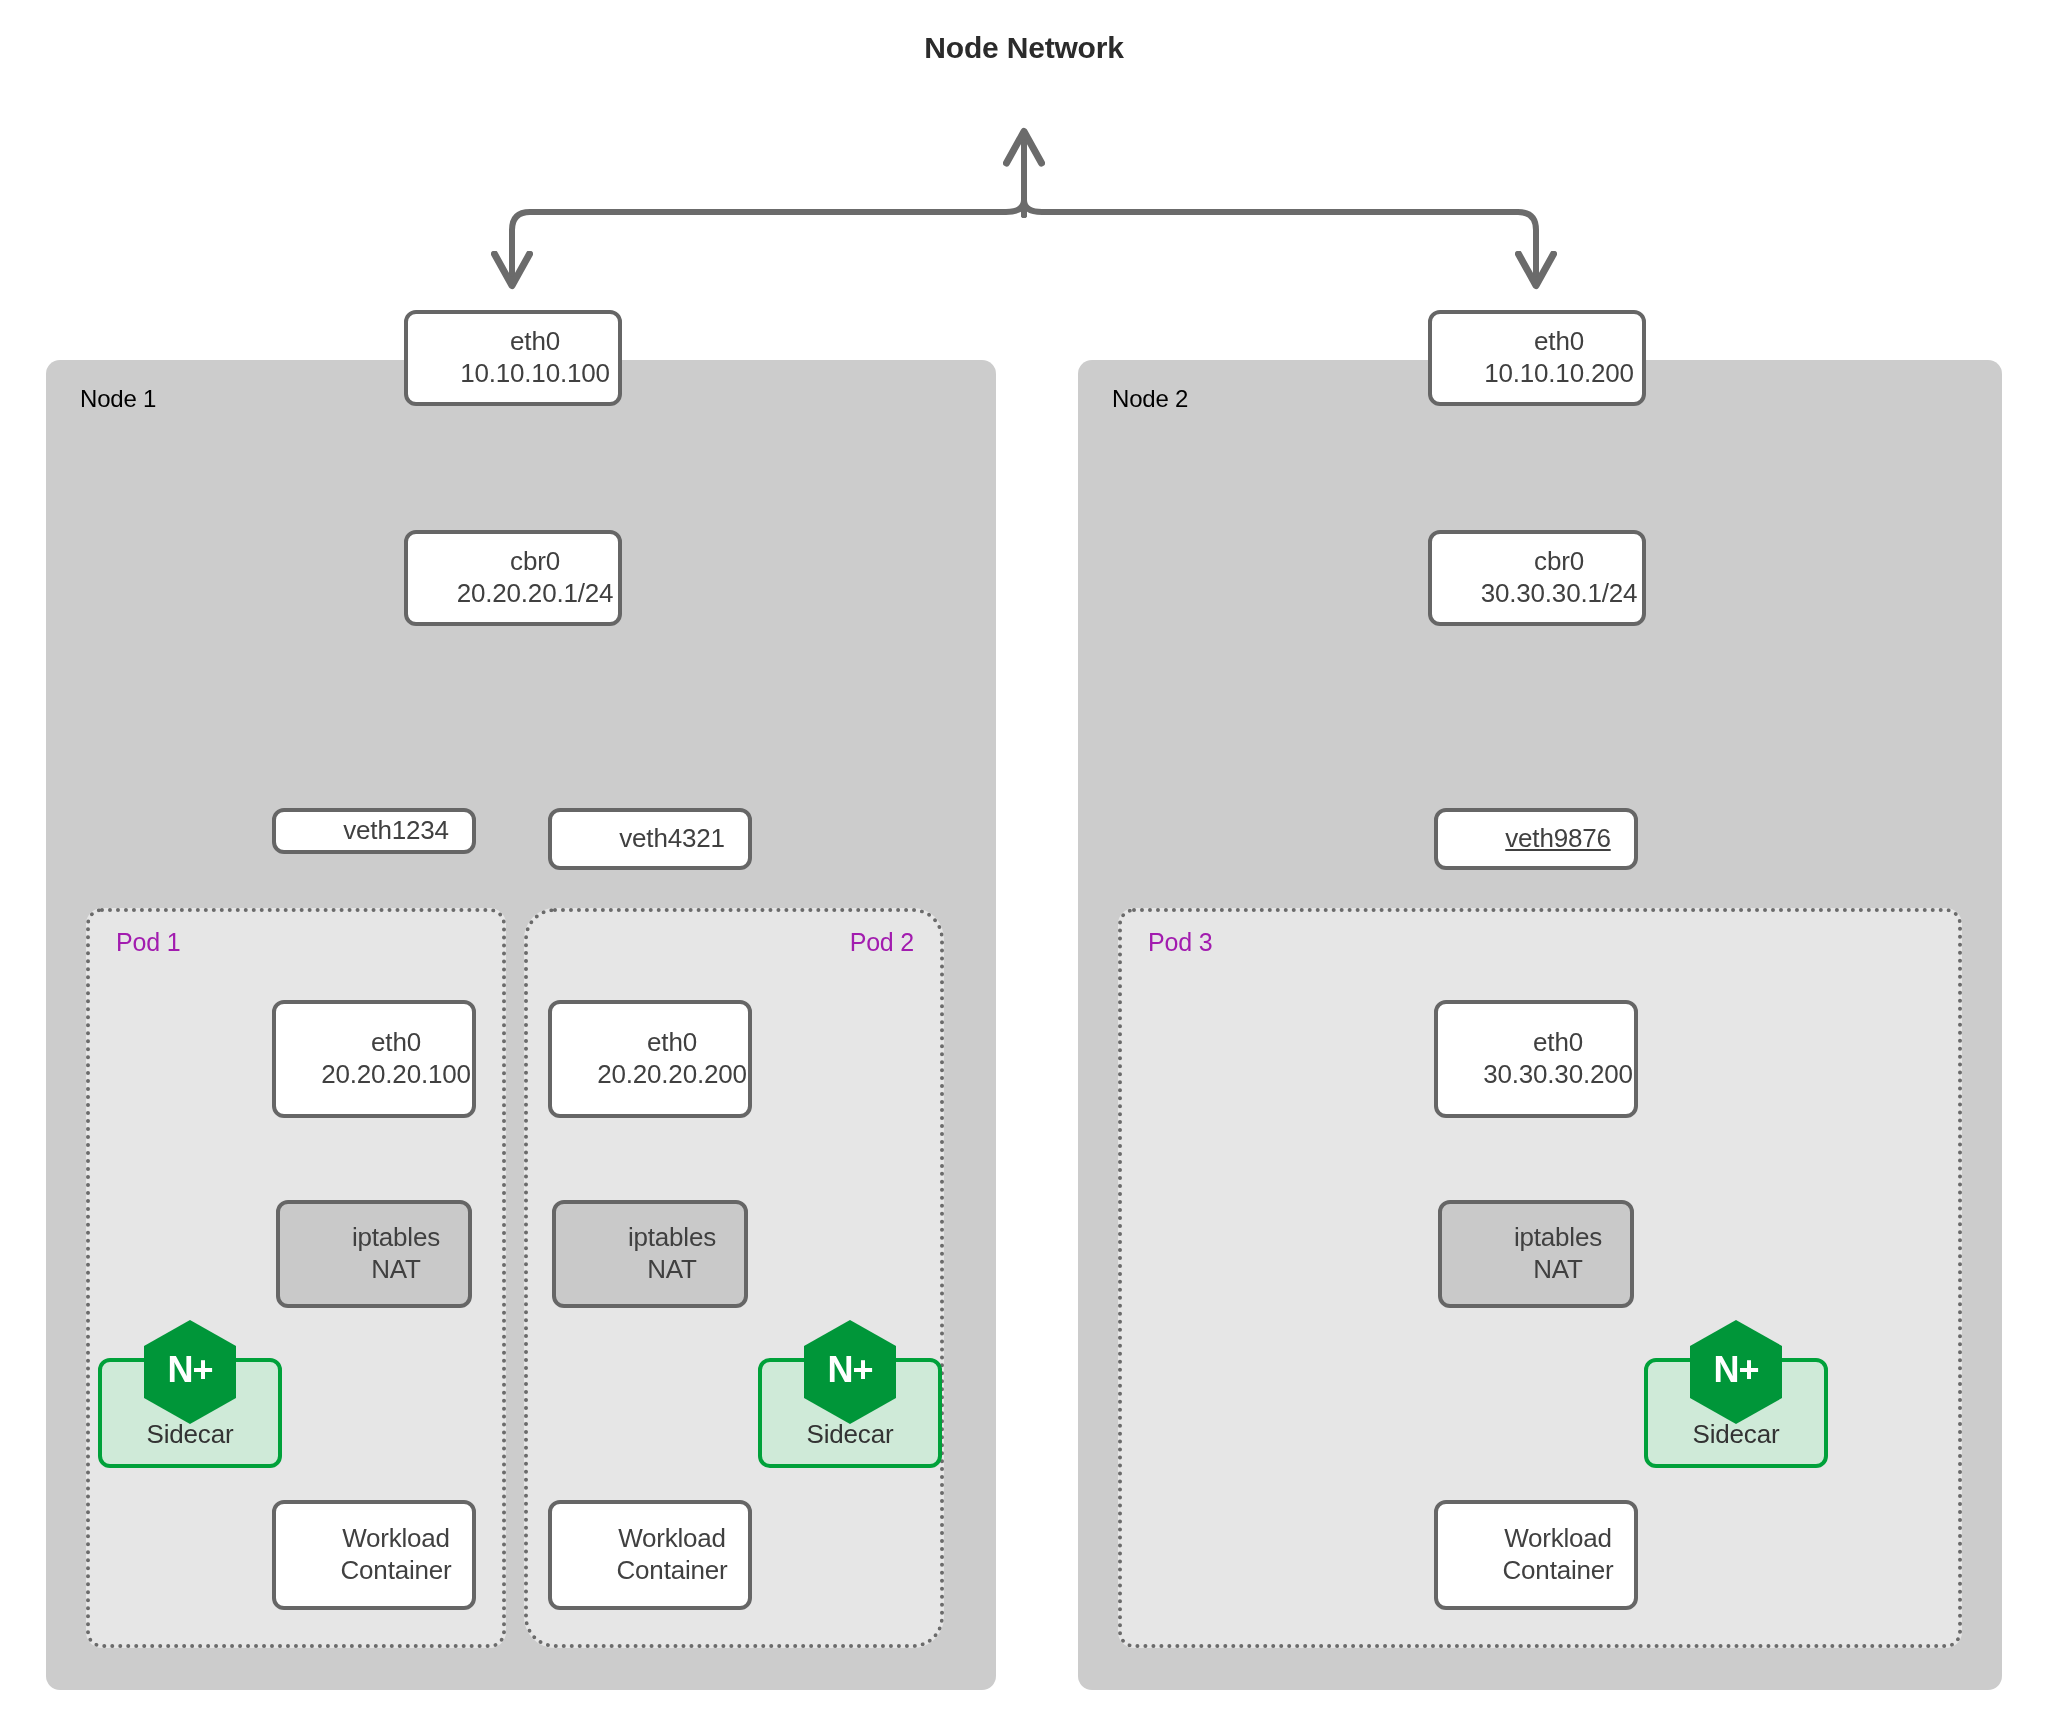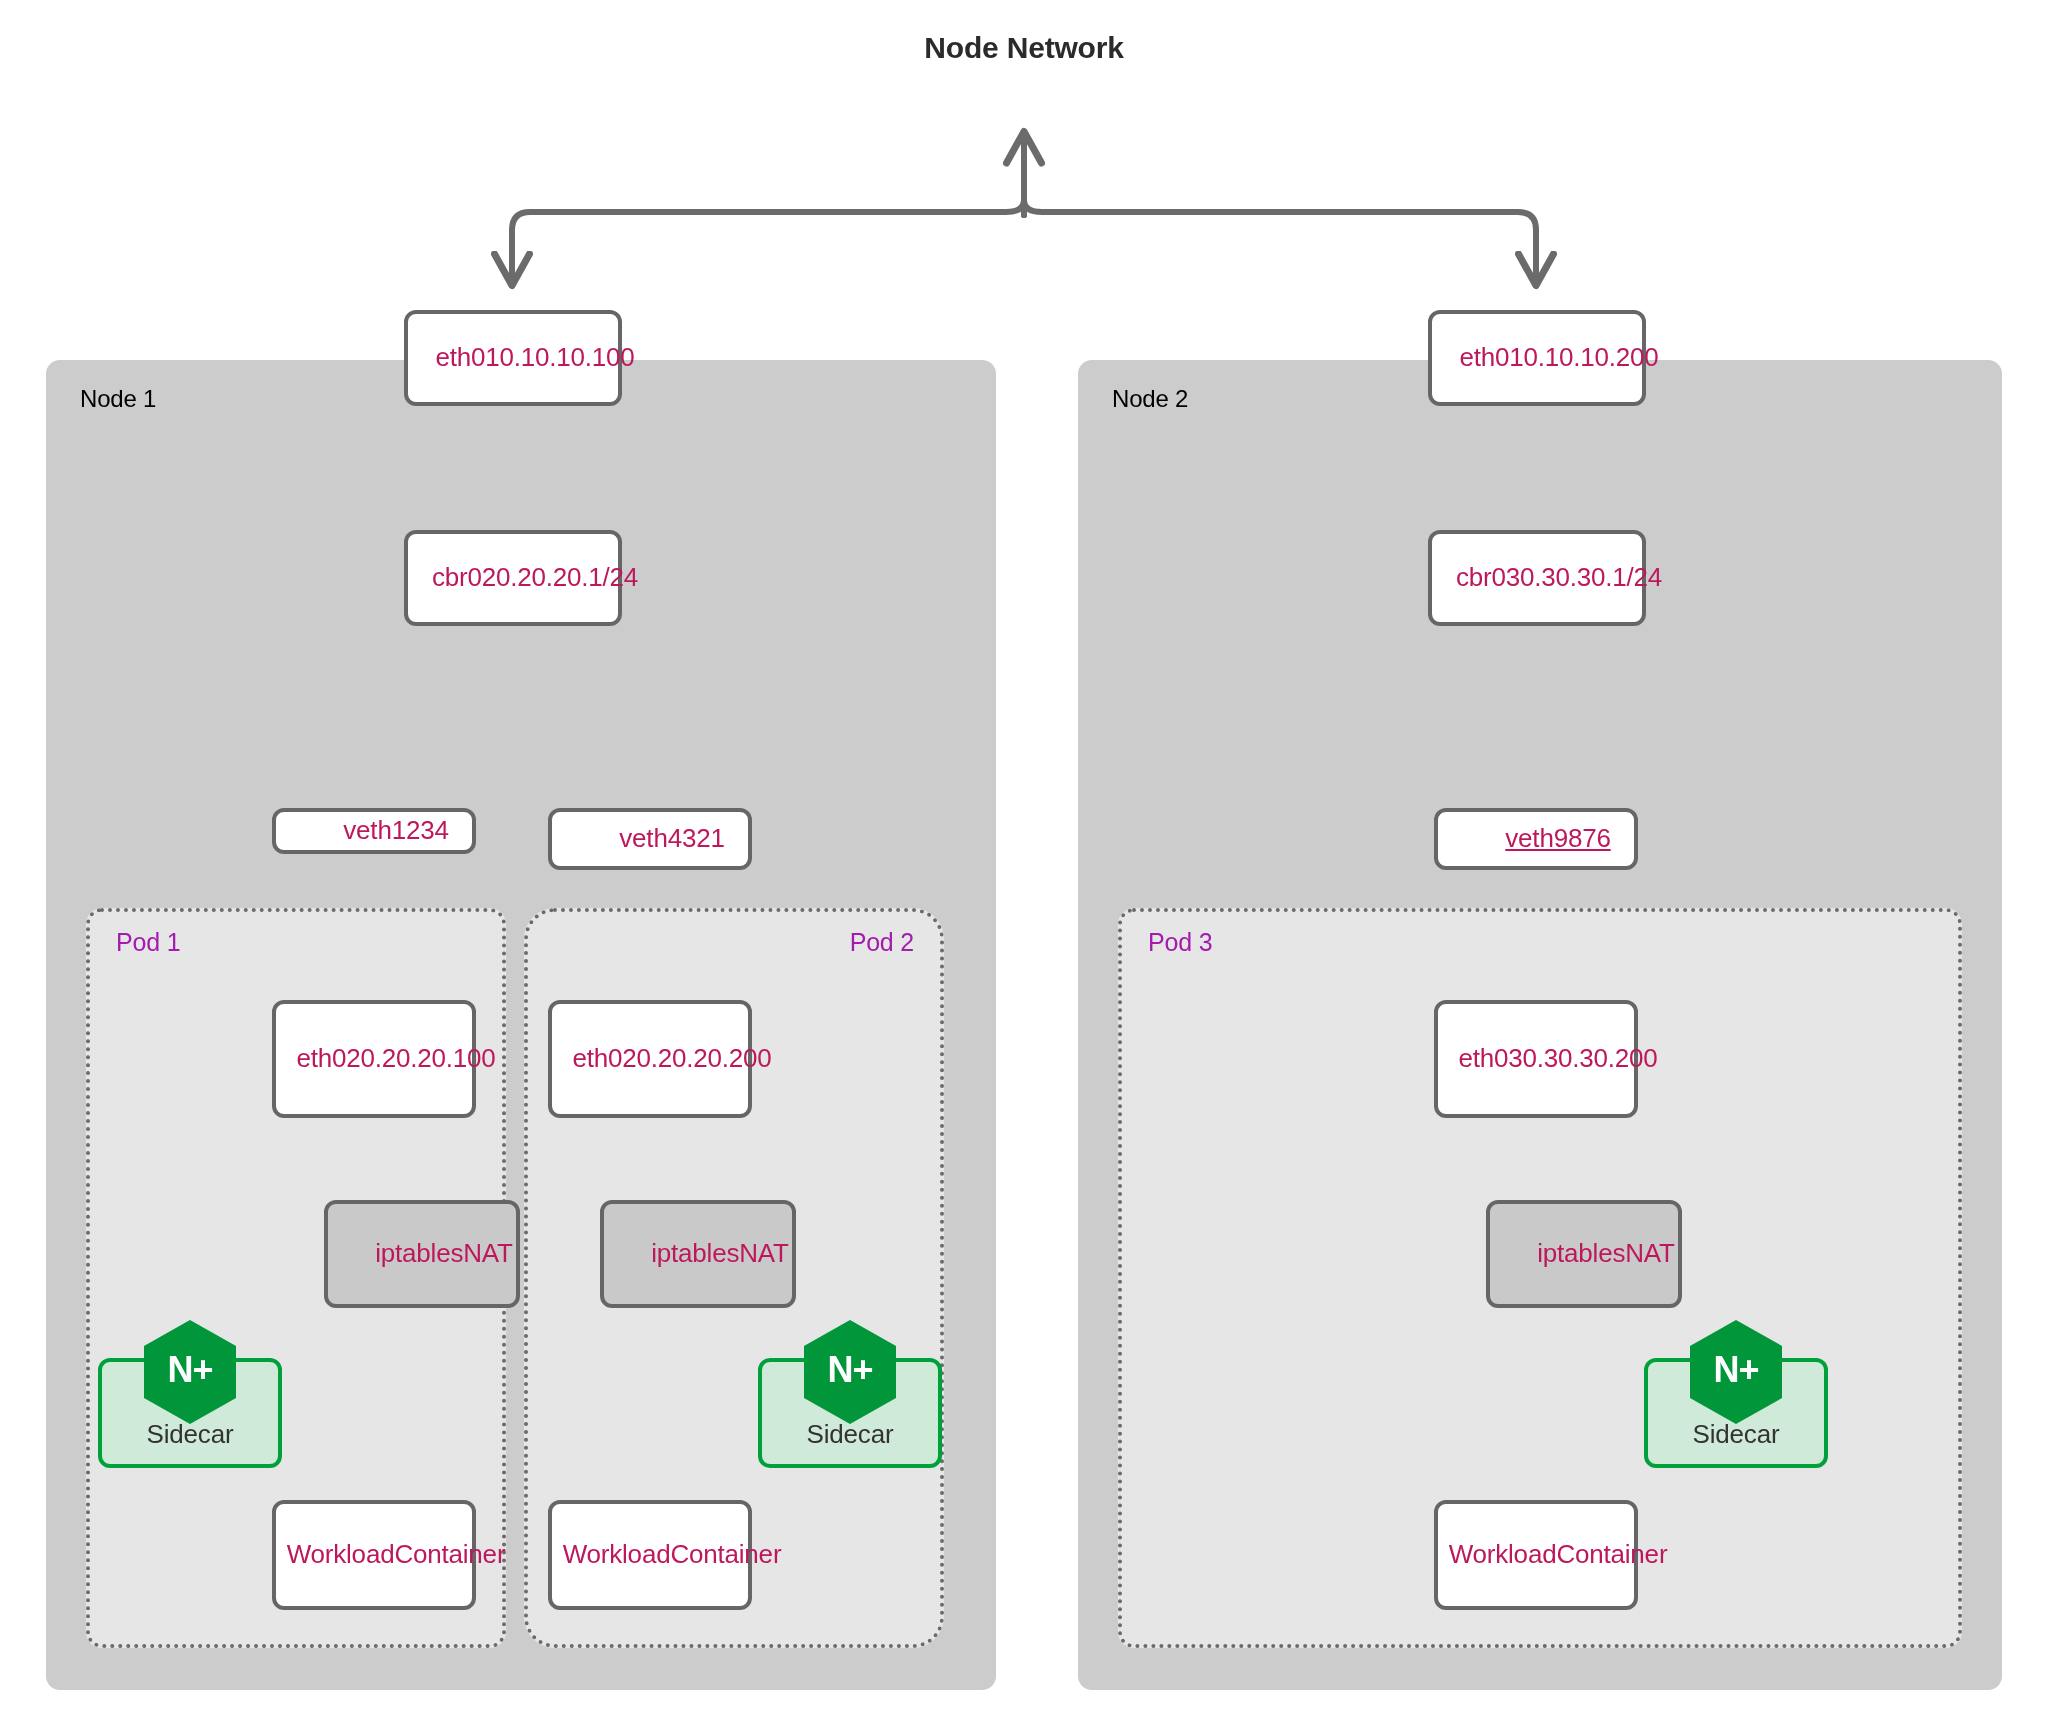--- a/index.html
+++ b/index.html
@@ -73,35 +73,35 @@
   .pod-label.right{right:26px;}
 
   
   .box{
     position:absolute;
     box-sizing:border-box;
     background:#ffffff;
     border:4px solid #666666;
     border-radius:12px;
     display:flex;
+    flex-direction:column;
     align-items:center;
     justify-content:center;
     font-size:26px;
     line-height:1.22;
-    color:#be185d;
+    color:#404040;
     text-align:center;
     letter-spacing:-0.2px;
     padding-left:44px;
   }
   .box .line{display:block;white-space:nowrap;}
 
   .box.nat{
     background:#c9c9c9;
     border-color:#666666;
-    margin-left:48px;
   }
 
   
   .sidecar{
     position:absolute;
     box-sizing:border-box;
     background:#cfead8;
     border:4px solid #00a13a;
     border-radius:12px;
     display:flex;

